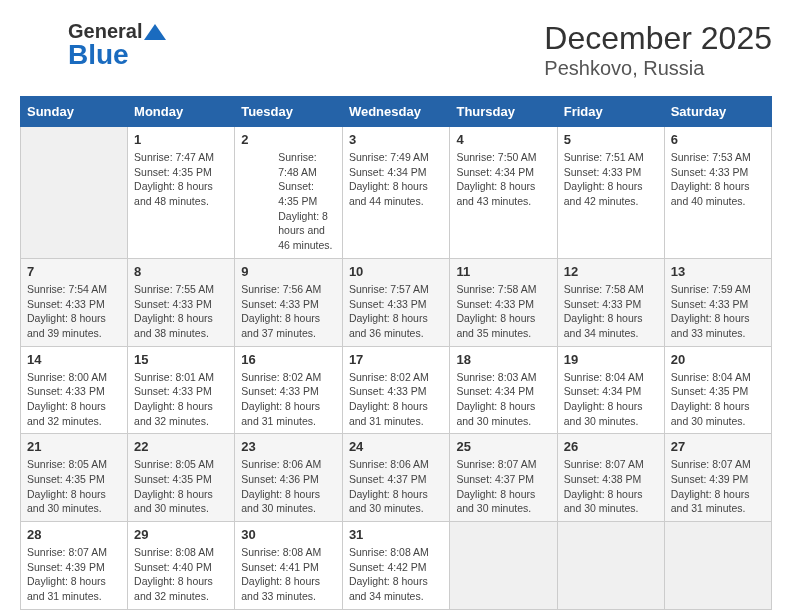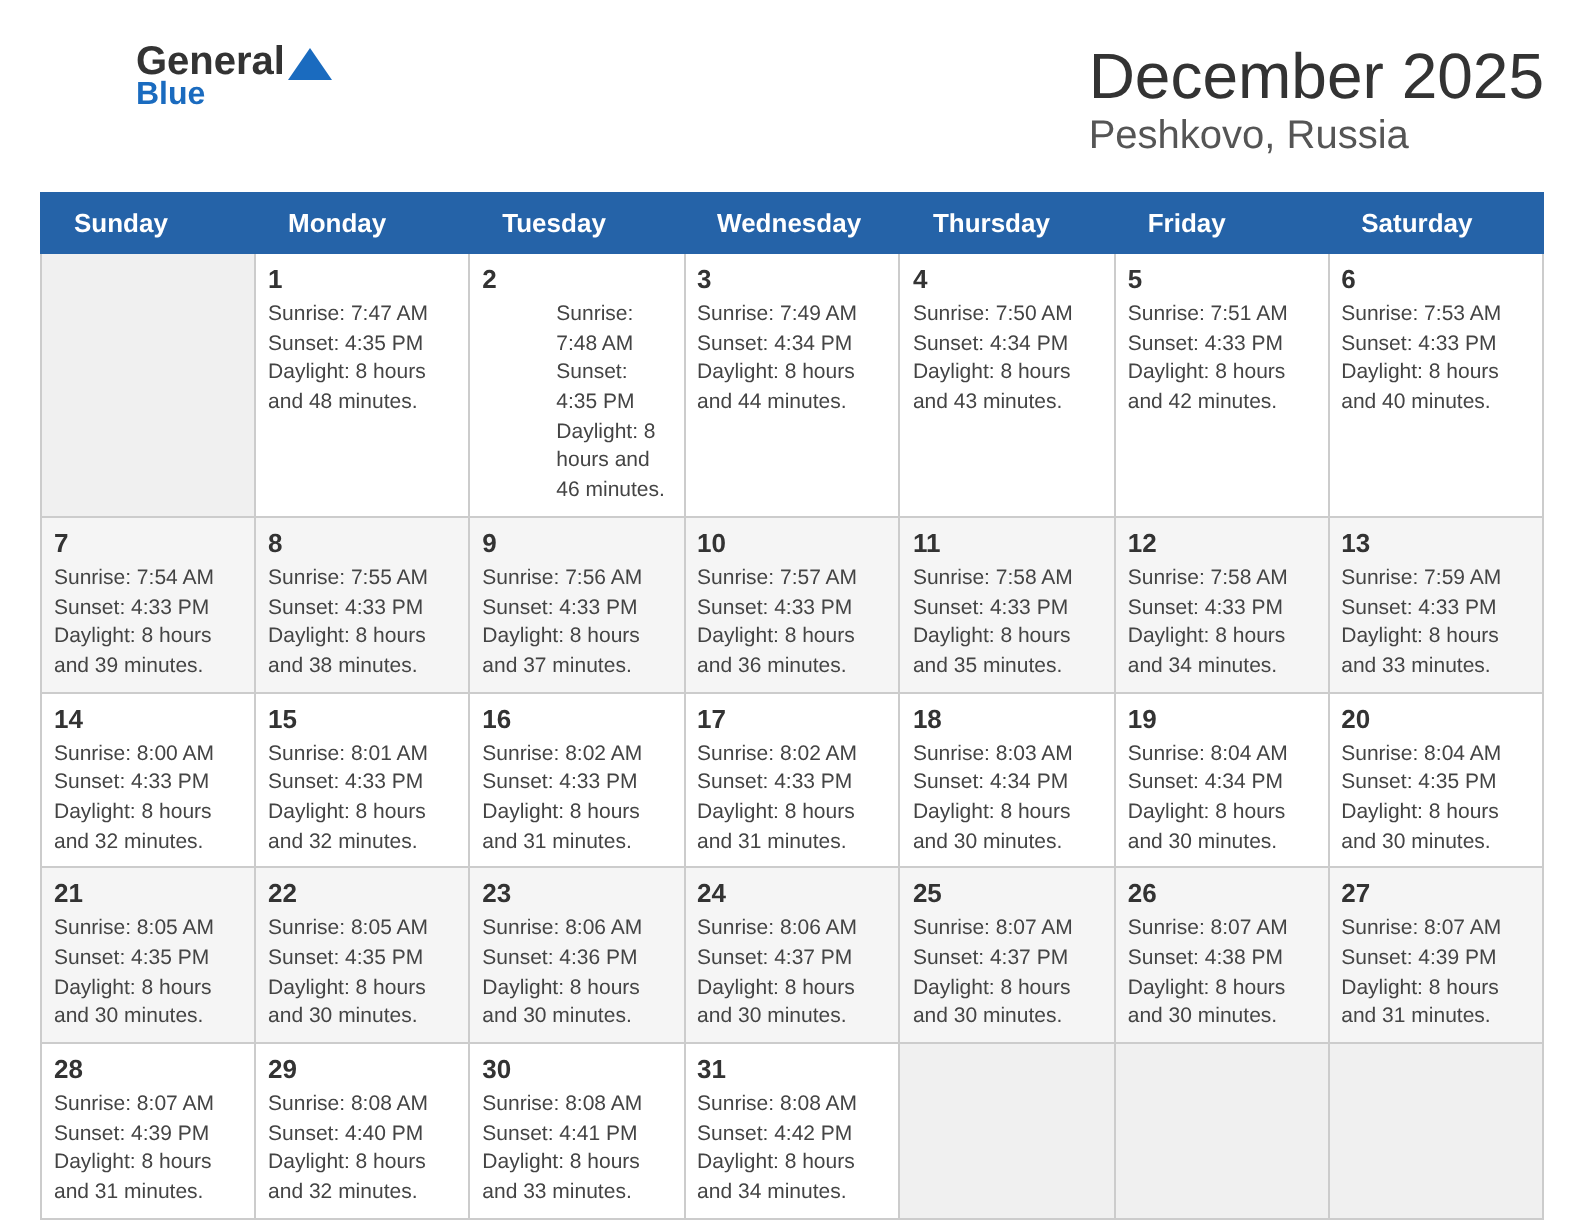--- a/index.html
+++ b/index.html
@@ -38,21 +38,21 @@
       color: #555;
     }
     table {
       width: 100%;
       border-collapse: collapse;
       font-size: 11px;
     }
     thead tr th {
       background-color: #2563a8;
       color: #fff;
-      padding: 7px 16px;
+      padding: 7px 6px;
       text-align: left;
       font-size: 13px;
       font-weight: bold;
       border: 1px solid #2563a8;
     }
     tbody tr td {
       border: 1px solid #ccc;
       vertical-align: top;
       padding: 5px 6px;
       height: 80px;
@@ -86,21 +86,21 @@
 <body>
 
 <div class="header-area">
   <div class="logo">
     <div class="logo-row">
       <span style="font-size:20px;font-weight:bold;color:#333;">General</span>
       <svg width="22" height="16" viewBox="0 0 22 16" style="margin: 0 2px;">
         <polygon points="11,0 22,16 0,16" fill="#1a6bbf"></polygon>
       </svg>
     </div>
-    <span style="font-size:16px;font-weight:bold;color:#1a6bbf;margin-top:-4px;">Blue</span>
+    <span style="font-size:28px;font-weight:bold;color:#1a6bbf;margin-top:-4px;">Blue</span>
   </div>
   <div class="title-area">
     <div class="month-title">December 2025</div>
     <div class="location">Peshkovo, Russia</div>
   </div>
 </div>
 
 <table>
   <thead>
     <tr id="weekday-header">

